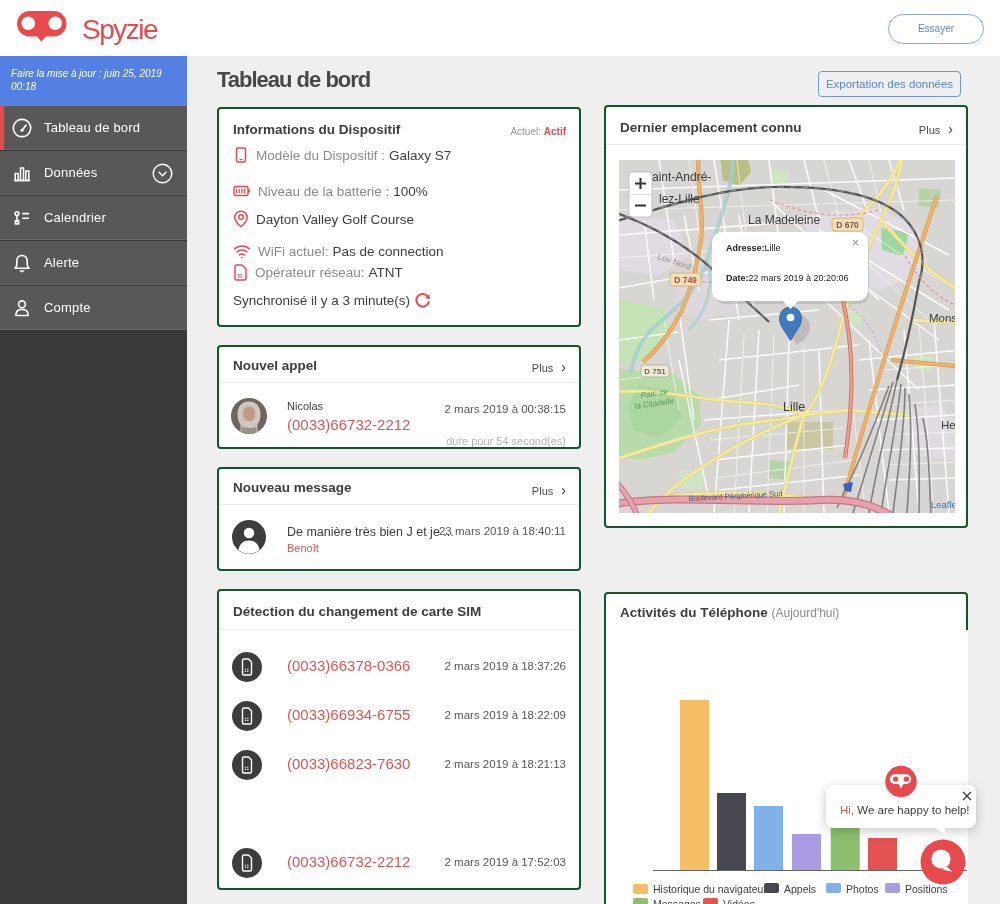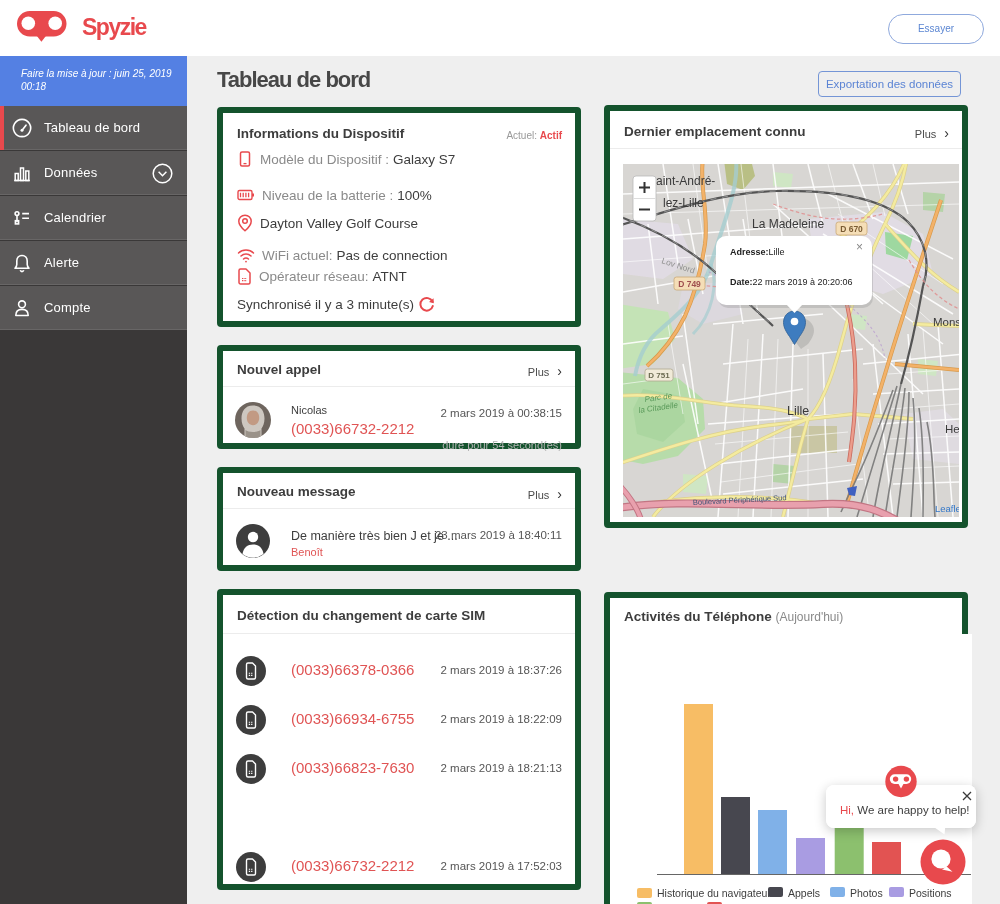--- a/index.html
+++ b/index.html
@@ -1,28 +1,28 @@
 <!DOCTYPE html>
 <html><head>
 <meta charset="utf-8">
 <style>
 * { margin:0; padding:0; box-sizing:border-box; }
 html,body { width:1000px; height:904px; overflow:hidden; font-family:"Liberation Sans", sans-serif; background:#efefef; }
 #header { position:absolute; left:0; top:0; width:1000px; height:56px; background:#fff; }
-#logotext { position:absolute; left:82px; top:14px; font-size:23px; font-weight:bold; color:#e8494d; letter-spacing:-1.5px; }
+#logotext { position:absolute; left:82px; top:14px; font-size:28px; font-weight:normal; color:#e8494d; letter-spacing:-1.5px; }
 #essayer { position:absolute; left:888px; top:14px; width:96px; height:30px; border:1px solid #8fa9dd; border-radius:15px; color:#5b86d2; font-size:10px; text-align:center; line-height:28px; background:#fff; }
 #sidebar { position:absolute; left:0; top:56px; width:187px; height:848px; background:#3a3838; }
-#updbox { position:absolute; left:0; top:0; width:187px; height:50px; background:#5480e3; color:#fff; font-style:italic; font-size:10px; padding:11px 10px 0 21px; line-height:13px; }
+#updbox { position:absolute; left:0; top:0; width:187px; height:50px; background:#5480e3; color:#fff; font-style:italic; font-size:10px; padding:11px 10px 0 11px; line-height:13px; }
 .mitem { position:absolute; left:0; width:187px; height:44px; background:#595757; border-bottom:1px solid #686666; color:#fff; }
 .mitem .mtxt { position:absolute; left:44px; top:0; line-height:43px; font-size:13px; letter-spacing:0.2px; }
 .mitem svg.micon { position:absolute; left:12px; top:12px; }
 .mitem .stripe { position:absolute; left:0; top:0; width:4px; height:44px; background:#e8494d; }
 #main-title { position:absolute; left:217px; top:67px; letter-spacing:-1px; font-size:22px; font-weight:bold; color:#474747; }
 #export-btn { position:absolute; left:818px; top:71px; width:143px; height:26px; border:1px solid #7495d6; border-radius:4px; color:#5b84d4; font-size:11.5px; text-align:center; line-height:24px; }
-.card { position:absolute; background:#fff; border:6px solid #14532d; border-radius:4px; }
+.card { position:absolute; background:#fff; border:2px solid #14532d; border-radius:4px; }
 .chead { position:absolute; left:14px; top:0; font-size:13.5px; font-weight:bold; color:#3d3d3d; }
 .plus { position:absolute; right:13px; font-size:11px; color:#4a4a4a; }
 .plus .gt { font-size:14px; margin-left:5px; color:#333; }
 .hdiv { position:absolute; left:0; width:100%; height:1px; background:#ececec; }
 .irow { position:absolute; left:14px; height:20px; font-size:13.5px; white-space:nowrap; display:flex; align-items:center; }
 .iic { margin-right:7px; flex:none; }
 .glab { color:#8a8a8a; margin-right:4px; }
 .gval { color:#3d3d3d; }
 .simrow { position:absolute; left:0; width:100%; height:49px; }
 .simrow .sicon { position:absolute; left:13px; top:10px; }

